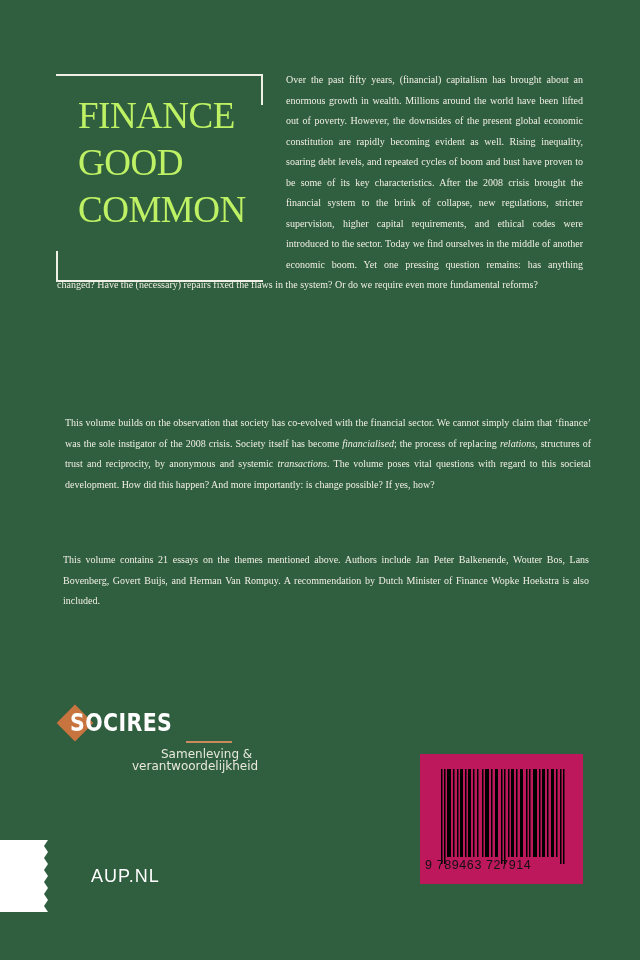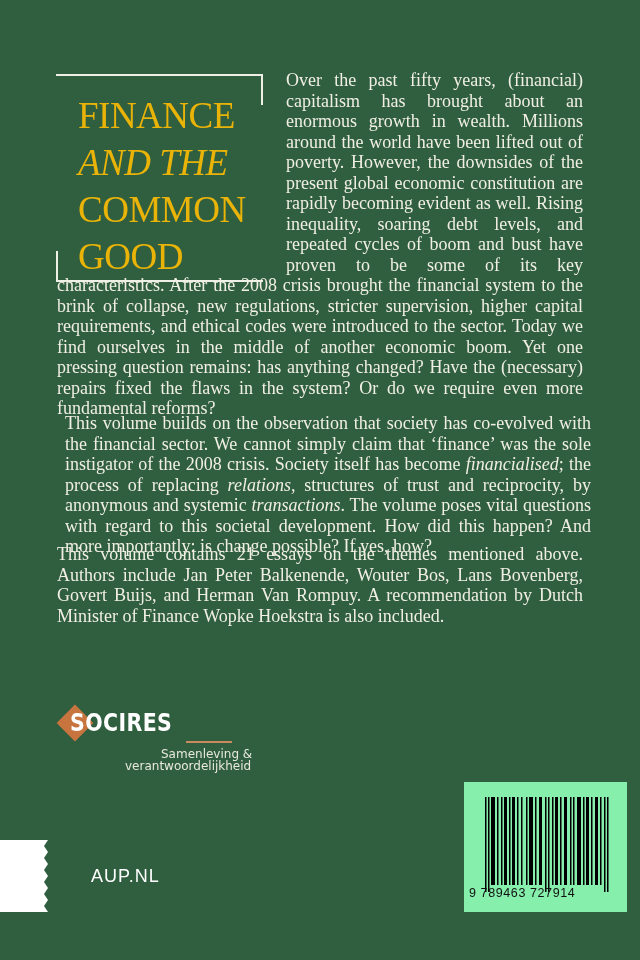--- a/index.html
+++ b/index.html
@@ -7,87 +7,85 @@
       width: 640px; height: 960px; overflow: hidden;
       background: #305f3f;
       position: relative;
       font-family: "Liberation Serif", "DejaVu Serif", serif;
       color: #f4f1e6;
     }
     .frame-line { position: absolute; background: #eef0e6; }
     .title-block {
       position: absolute; left: 78px; top: 92px; width: 190px;
       font-family: "Liberation Serif", serif;
-      color: #eab308;
+      color: #bef264;
       font-size: 37px; line-height: 47px;
       letter-spacing: -0.5px;
     }
     .title-block div { white-space: nowrap; }
     .title-block .ital { font-style: italic; }
     .body-text {
       font-family: "Liberation Serif", serif;
-      font-size: 18px; line-height: 20.5px;
+      font-size: 10px; line-height: 20.5px;
       color: #f1efe4;
       text-align: justify;
       position: absolute;
     }
     .para1-wrap { position: absolute; left: 57px; top: 70px; width: 526px; }
     .float-spacer { float: left; width: 229px; height: 203px; }
     .para1 { margin: 0; text-align: justify; }
     .para2 { position: absolute; left: 57px; top: 405px; width: 526px; margin: 8px; }
-    .para3 { position: absolute; left: 57px; top: 544px; width: 526px; margin: 0; }
+    .para3 { position: absolute; left: 57px; top: 544px; width: 526px; margin: 6px; }
     .logo { position: absolute; left: 58px; top: 707px; width: 200px; height: 60px; text-align: center; }
     .logo-diamond {
       position: absolute; left: 4px; top: 3px; width: 26px; height: 26px;
       background: #c8743f; transform: rotate(45deg);
     }
     .logo-word {
       position: absolute; left: 12px; top: 1px;
       font-family: "DejaVu Sans", sans-serif; font-weight: bold;
       font-size: 25px; letter-spacing: 0.5px; color: #ffffff;
       transform: scaleX(0.82); transform-origin: left center;
     }
     .logo-underline { position: absolute; left: 128px; top: 34px; width: 46px; height: 2px; background: #c98b5d; }
     .logo-sub1, .logo-sub2 {
       position: absolute; font-family: "DejaVu Sans", sans-serif; font-size: 12px;
       color: #e8e8dc; white-space: nowrap;
     }
     .logo-sub1 { left: 103px; top: 40px; }
-    .logo-sub2 { left: 67px; top: 52px; }
+    .logo-sub2 { left: 74px; top: 52px; }
     .aup-mark { position: absolute; left: 0; top: 840px; width: 50px; height: 72px; }
     .aup-url {
       position: absolute; left: 91px; top: 866px;
       font-family: Liberation Sans, sans-serif; font-size: 18px;
       letter-spacing: 1px; color: #ffffff;
     }
     .barcode-box {
-      position: absolute; left: 420px; top: 782px; width: 163px; height: 130px;
-      background: #86efac;
-      margin-left: 44px;
+      position: absolute; left: 420px; top: 754px; width: 163px; height: 130px;
+      background: #be185d;
     }
     .barcode-svg { position: absolute; left: 20px; top: 15px; }
     .barcode-digits {
       position: absolute; left: 5px; top: 104px;
       font-family: "Liberation Sans", sans-serif; font-size: 12.5px; color: #111;
       letter-spacing: 0.6px; white-space: pre;
     }
   </style>
 </head>
 <body>
 
 <div class="frame-line" style="left:56px; top:74px; width:207px; height:2px;"></div>
 <div class="frame-line" style="left:261px; top:74px; width:2px; height:31px;"></div>
 <div class="frame-line" style="left:56px; top:251px; width:2px; height:31px;"></div>
 <div class="frame-line" style="left:56px; top:280px; width:207px; height:2px;"></div>
 
 <div class="title-block">
   <div>FINANCE</div>
-  <div class="ital">AND THE</div>
+  <div>GOOD</div>
   <div>COMMON</div>
-  <div>GOOD</div>
 </div>
 
 <div class="para1-wrap body-text">
   <div class="float-spacer"></div>
   <p class="para1">Over the past fifty years, (financial) capitalism has brought about an enormous growth in wealth. Millions around the world have been lifted out of poverty. However, the downsides of the present global economic constitution are rapidly becoming evident as well. Rising inequality, soaring debt levels, and repeated cycles of boom and bust have proven to be some of its key characteristics. After the 2008 crisis brought the financial system to the brink of collapse, new regulations, stricter supervision, higher capital requirements, and ethical codes were introduced to the sector. Today we find ourselves in the middle of another economic boom. Yet one pressing question remains: has anything changed? Have the (necessary) repairs fixed the flaws in the system? Or do we require even more fundamental reforms?</p>
 </div>
 
 <p class="para2 body-text"><span>This volume builds on the observation that society has co-evolved with the financial sector. We cannot simply claim that ‘finance’ was the sole instigator of the 2008 crisis. Society itself has become </span><em>financialised</em><span>; the process of replacing </span><em>relations</em><span>, structures of trust and reciprocity, by anonymous and systemic </span><em>transactions</em><span>. The volume poses vital questions with regard to this societal development. How did this happen? And more importantly: is change possible? If yes, how?</span></p>
 
 <p class="para3 body-text">This volume contains 21 essays on the themes mentioned above. Authors include Jan Peter Balkenende, Wouter Bos, Lans Bovenberg, Govert Buijs, and Herman Van Rompuy. A recommendation by Dutch Minister of Finance Wopke Hoekstra is also included.</p>

